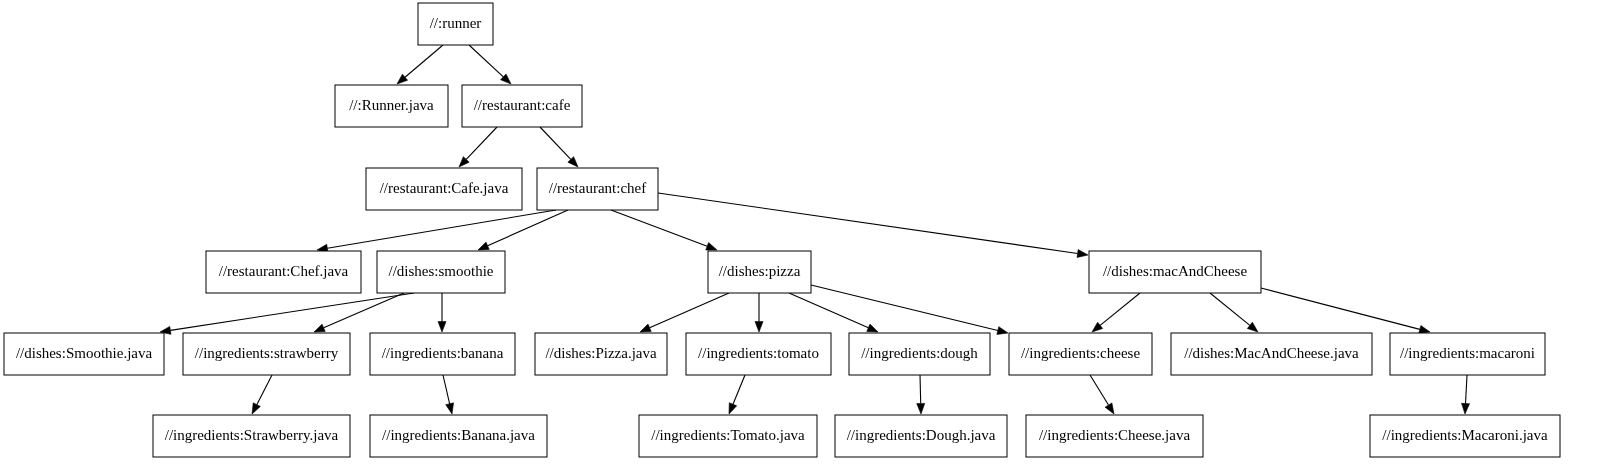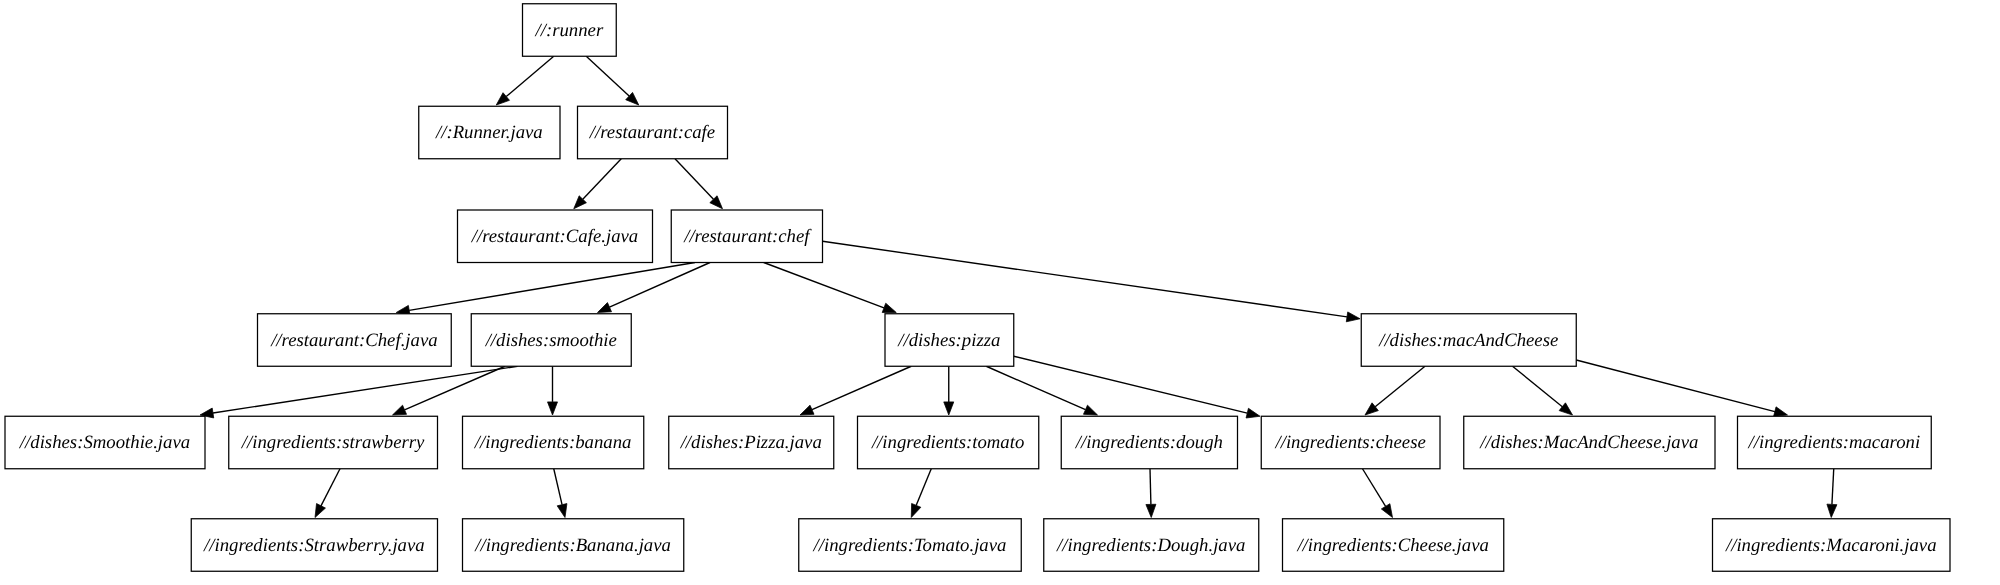--- a/index.html
+++ b/index.html
@@ -7,21 +7,20 @@
     padding: 0;
     background: #ffffff;
   }
   #graph-root {
     position: relative;
     width: 1600px;
     height: 468px;
     background: #ffffff;
     font-family: "Liberation Serif", "DejaVu Serif", serif;
     overflow: hidden;
-    font-style: italic;
   }
   svg.graph-canvas {
     display: block;
     width: 1600px;
     height: 468px;
   }
   .node-box {
     fill: #ffffff;
     stroke: #000000;
     stroke-width: 1;

